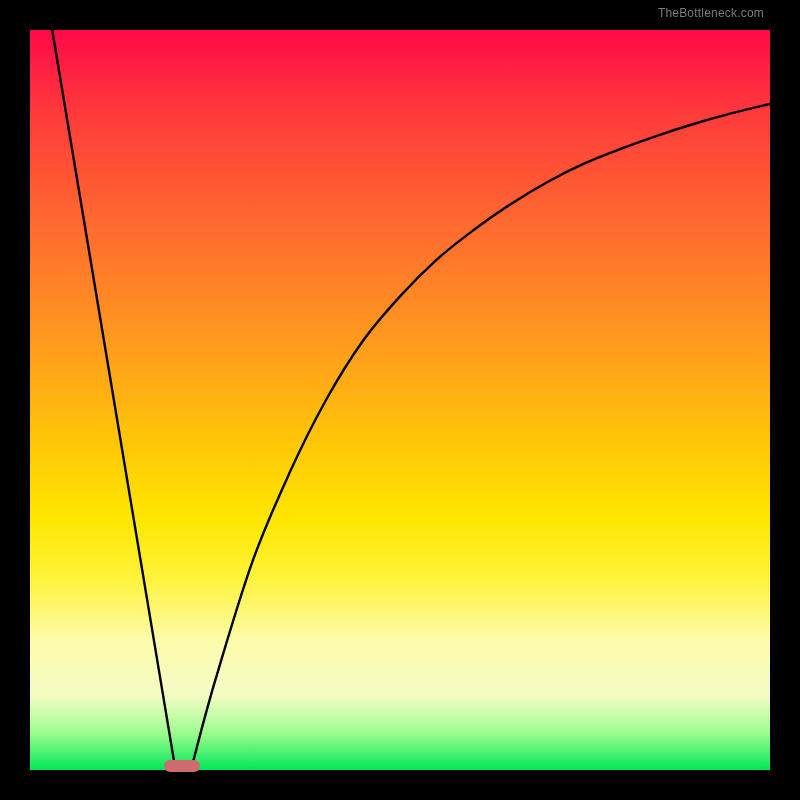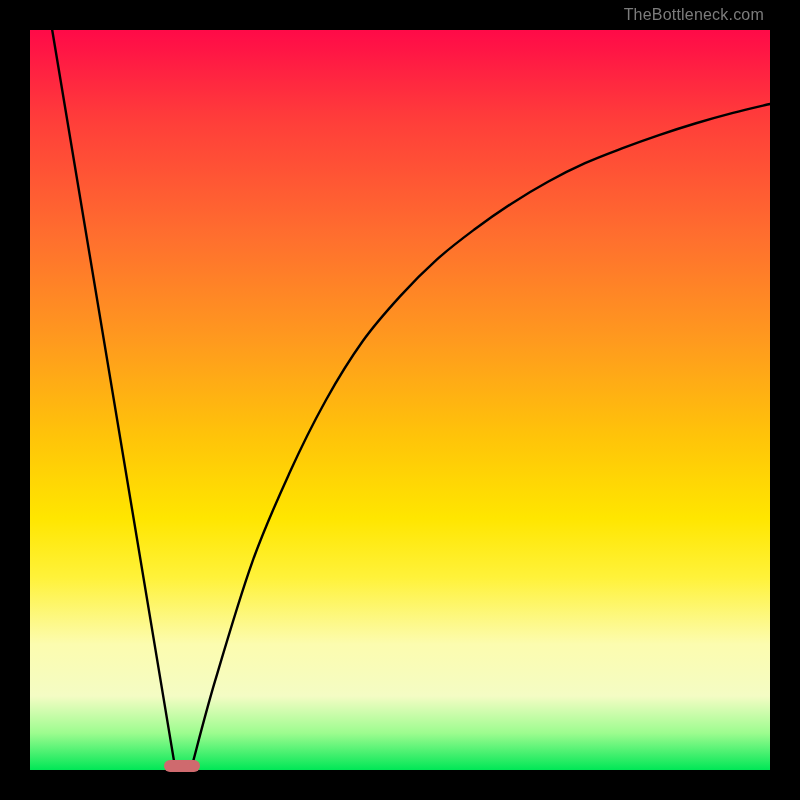--- a/index.html
+++ b/index.html
@@ -38,21 +38,21 @@
       #f4fcc4 90%,
       #9dfc8f 95%,
       #00e756 100%
     );
   }
   .watermark {
     position: absolute;
     top: 6px;
     right: 36px;
     color: #7c7c7c;
-    font-size: 16px;
+    font-size: 12px;
     letter-spacing: 0.2px;
     user-select: none;
     text-align: center;
   }
   svg.curve {
     position: absolute;
     left: 0;
     top: 0;
     width: 740px;
     height: 740px;

